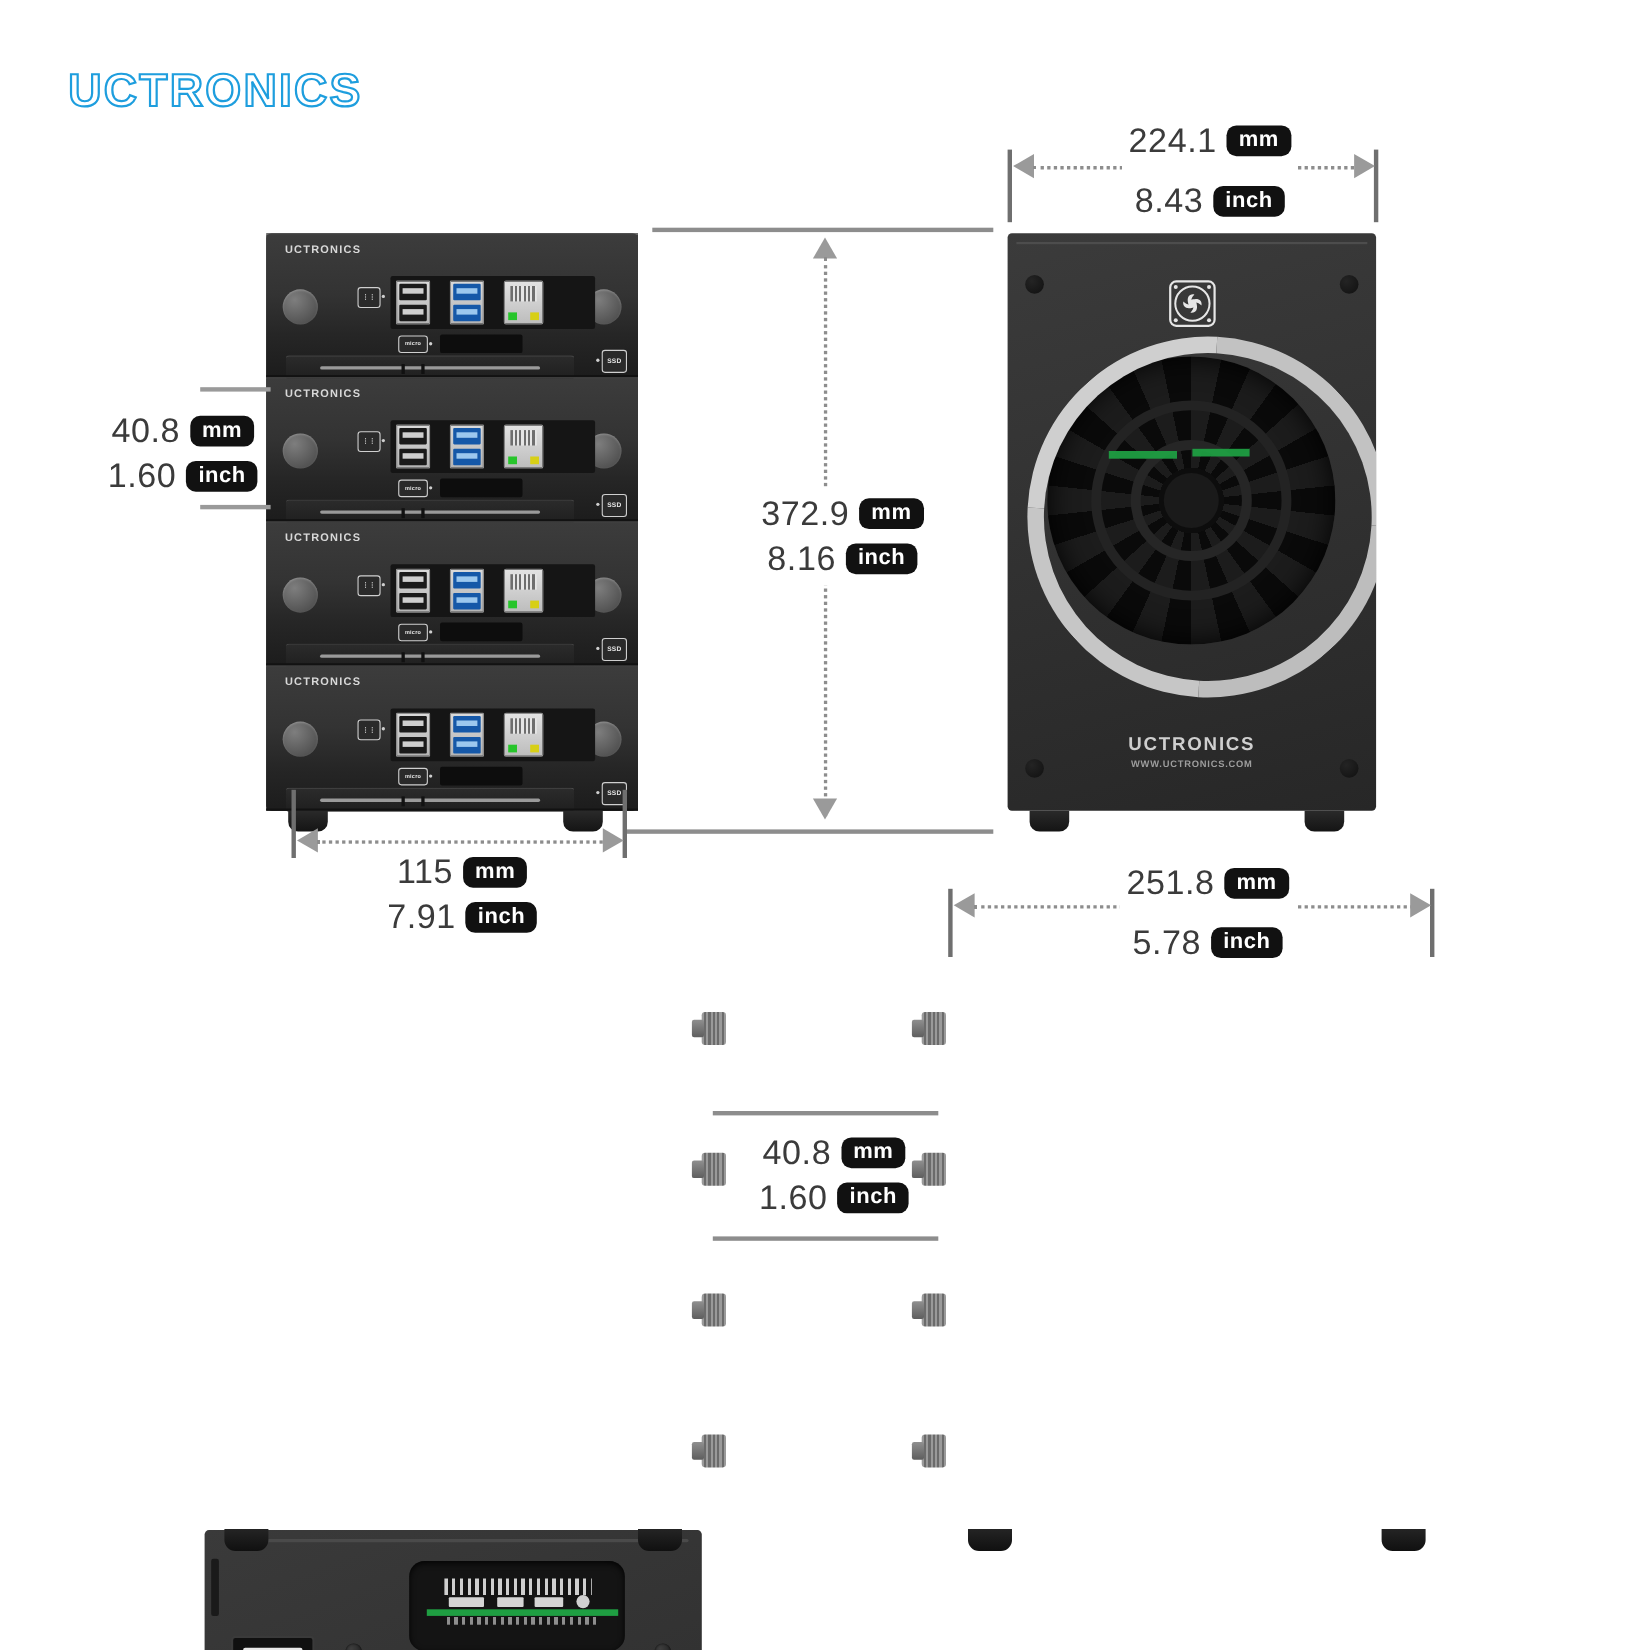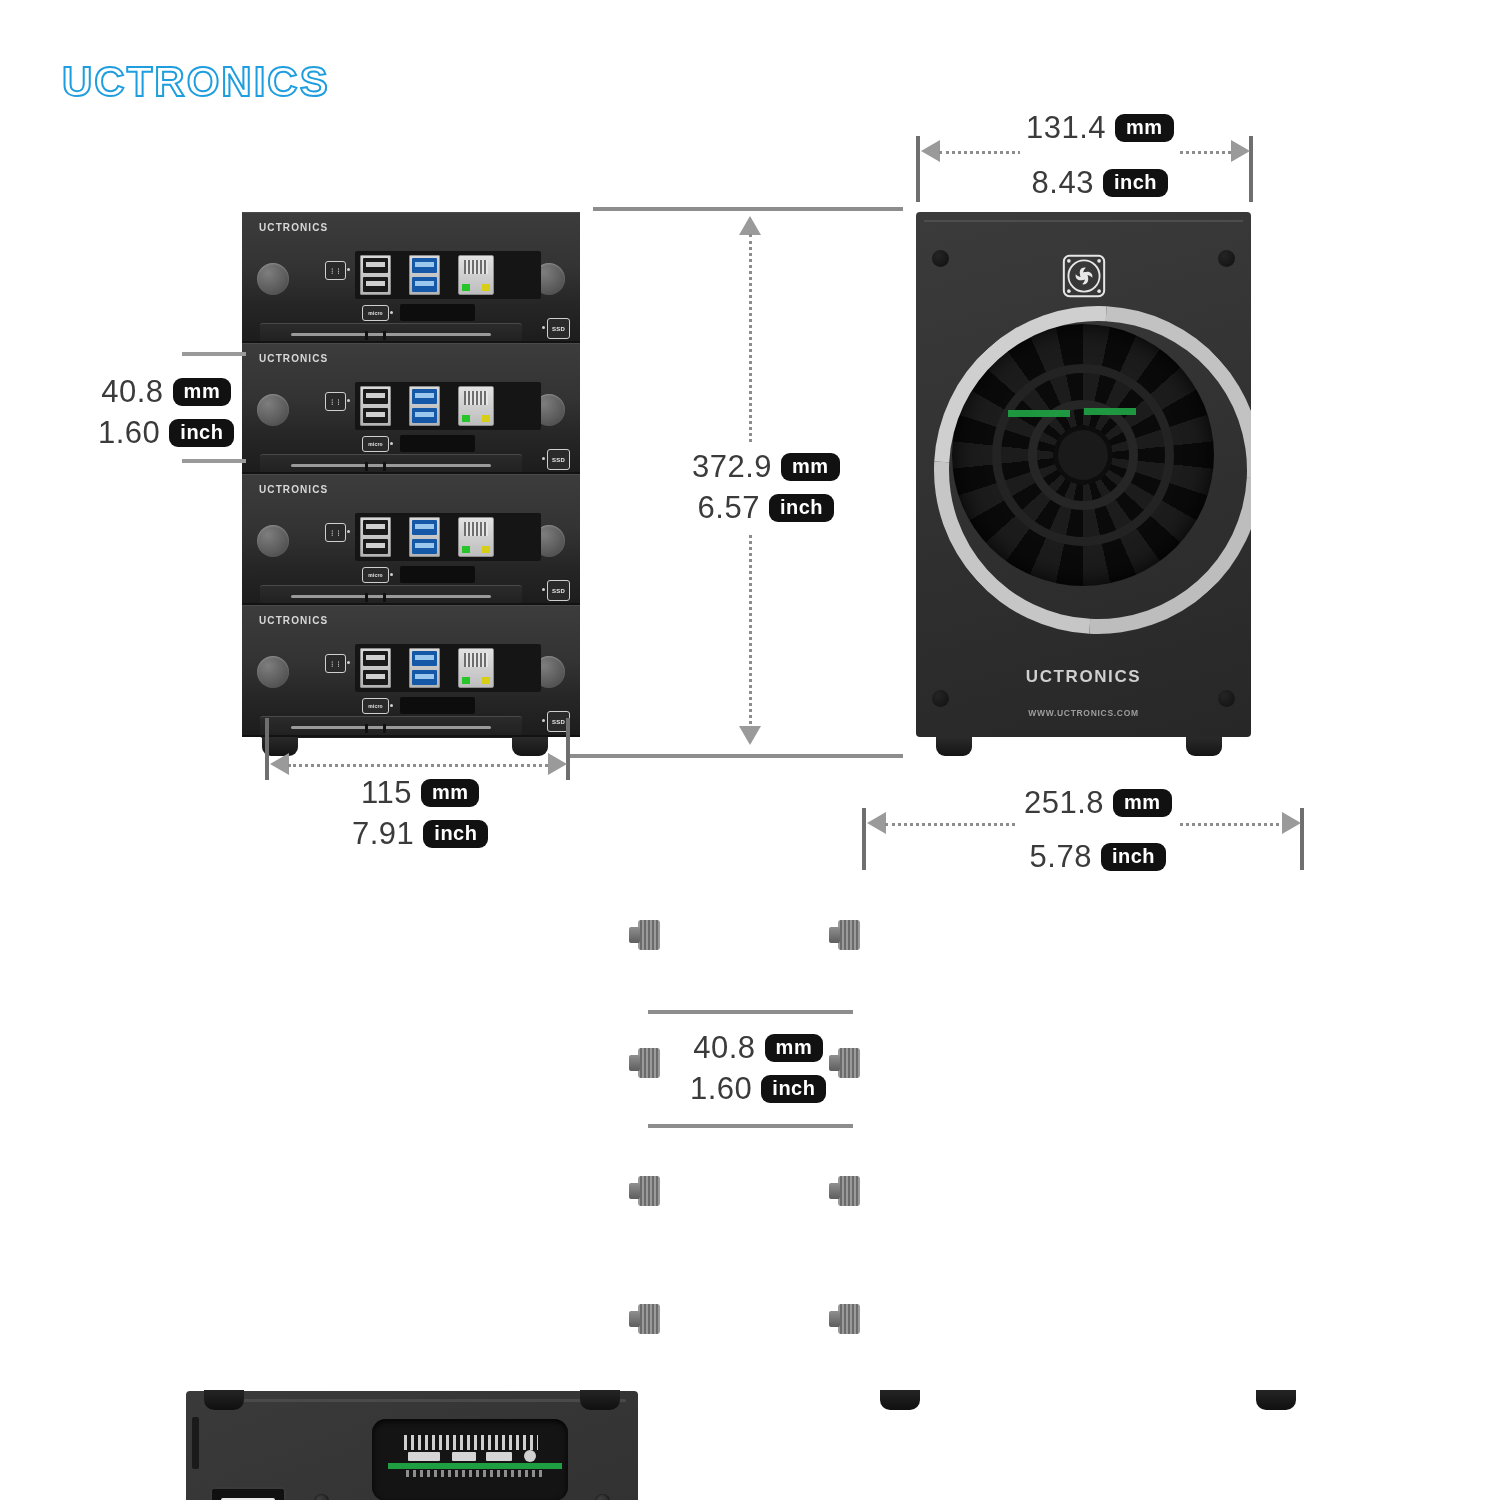--- a/index.html
+++ b/index.html
@@ -364,30 +364,30 @@
   <div class="abs solid-h" style="left:570px;top:754px;width:333px;"></div>
   <div class="abs arr-up arrow" style="left:739px;top:216px;"></div>
   <div class="abs dotline-v" style="left:749px;top:234px;height:508px;"></div>
   <div class="abs arr-down arrow" style="left:739px;top:726px;"></div>
   <div class="abs dimblock" style="left:688px;top:443px;background:#fff;padding:6px 4px;">
     <div class="dimrow">
       <span class="dimnum">372.9</span>
       <span class="unit">mm</span>
     </div>
     <div class="dimrow">
-      <span class="dimnum">6.57</span>
+      <span class="dimnum">8.16</span>
       <span class="unit">inch</span>
     </div>
   </div>
 
   <div class="abs tick-v" style="left:916px;top:136px;height:66px;"></div>
   <div class="abs tick-v" style="left:1249px;top:136px;height:66px;"></div>
   <div class="abs dimblock" style="left:1020px;top:110px;z-index:6;background:#fff;padding:0 6px;">
     <div class="dimrow">
-      <span class="dimnum">131.4</span>
+      <span class="dimnum">224.1</span>
       <span class="unit">mm</span>
     </div>
     <div class="dimrow" style="margin-top:14px;">
       <span class="dimnum">8.43</span>
       <span class="unit">inch</span>
     </div>
   </div>
   <div class="abs arr-left arrow" style="left:921px;top:140px;"></div>
   <div class="abs dotline-h" style="left:939px;top:151px;width:292px;"></div>
   <div class="abs arr-right arrow" style="left:1231px;top:140px;"></div>
@@ -429,21 +429,21 @@
     <div class="abs" style="left:168px;top:196px;width:52px;height:7px;background:#1f9e42;opacity:.95;"></div>
 
     <div class="arcring" style="left:18px;top:94px;width:298px;height:298px;
                 border-top-color:#cfcfcf;border-left-color:#c6c6c6;
                 transform:rotate(-42deg);"></div>
     <div class="arcring" style="left:18px;top:94px;width:298px;height:298px;
                 border-bottom-color:#bdbdbd;border-right-color:#c2c2c2;
                 transform:rotate(-42deg);"></div>
 
     <div class="rear-brand" style="top:455px;">UCTRONICS</div>
-    <div class="rear-url" style="top:496px;">WWW.UCTRONICS.COM</div>
+    <div class="rear-url" style="top:477px;">WWW.UCTRONICS.COM</div>
   </div>
   <div class="abs foot" style="left:936px;top:737px;"></div>
   <div class="abs foot" style="left:1186px;top:737px;"></div>
 
   <div class="abs sidepanel" style="left:186px;top:866px;width:452px;height:524px;">
     <div class="abs" style="left:22px;top:8px;right:12px;height:3px;background:#4a4a4a;border-radius:2px;"></div>
     <div class="edge-notch" style="left:6px;top:26px;width:7px;height:52px;"></div>
 
     <div class="handle" style="left:24px;top:96px;width:72px;height:52px;">
       <div class="bar"></div>

